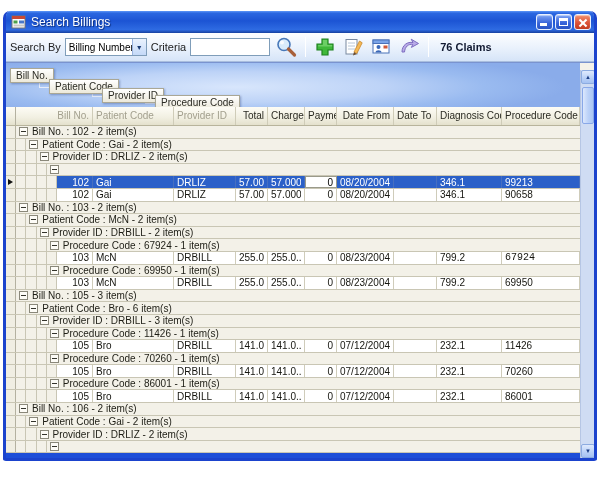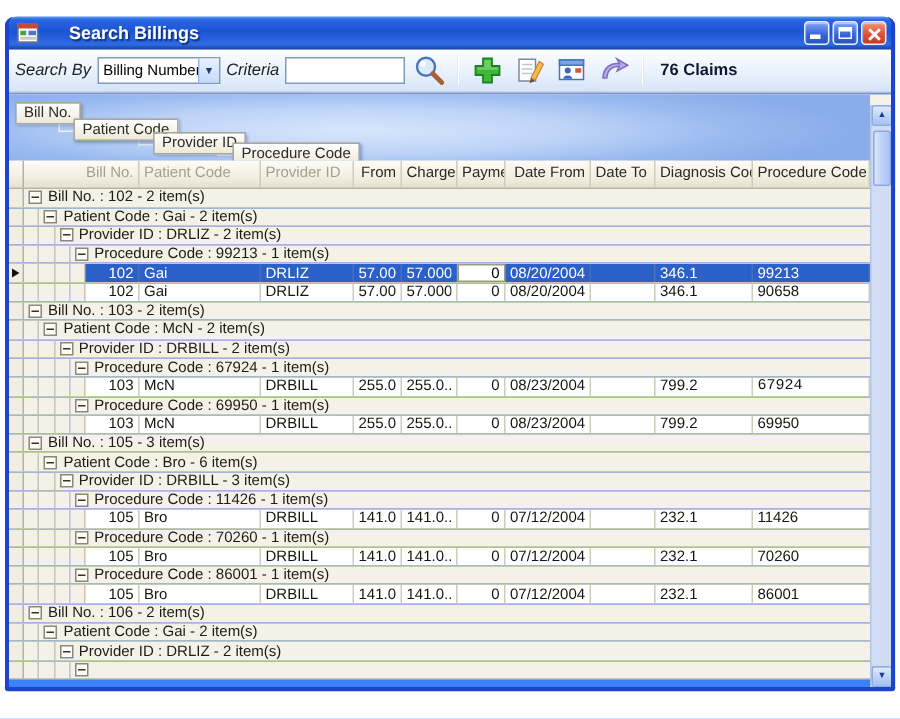--- a/index.html
+++ b/index.html
@@ -9,40 +9,40 @@
   
   .window { position: absolute; left: 3px; top: 11px; width: 594px; height: 450px;
             border: 3px solid #1b43cd; border-top: none; border-radius: 7px 7px 3px 3px;
             display: flex; flex-direction: column; background: #eef2fb; }
 
   
   .titlebar { height: 22px; flex: 0 0 22px; border-radius: 5px 5px 0 0;
     background: linear-gradient(180deg,#5e97f7 0%,#2a66e0 10%,#1c54d4 45%,#2e6be2 85%,#16409f 100%);
     display: flex; align-items: center; padding: 0 3px 0 5px; position: relative; }
   .title-icon { width: 16px; height: 16px; margin-right: 4px; flex: 0 0 16px; }
-  .title-text { color: #fff; font-weight: bold; font-size: 12px;
-                text-shadow: 1px 1px 1px #0b2c7a; flex: 1; white-space: nowrap; margin-left: 15px; }
+  .title-text { color: #fff; font-weight: normal; font-size: 12px;
+                text-shadow: 1px 1px 1px #0b2c7a; flex: 1; white-space: nowrap; }
   .win-buttons { display: flex; gap: 2px; }
   .winbtn { width: 17px; height: 16px; border-radius: 3px; border: 1px solid #e8f0ff;
             position: relative; box-shadow: inset 0 1px 1px rgba(255,255,255,.5); }
   .winbtn.min, .winbtn.max { background: linear-gradient(180deg,#7da3f5,#3562d8 60%,#2a55c4); }
   .winbtn.close { background: linear-gradient(180deg,#f2926f,#dd5339 55%,#c23a1e); }
   .winbtn.min i { position: absolute; left: 3px; bottom: 3px; width: 7px; height: 3px; background: #fff; }
   .winbtn.max i { position: absolute; left: 3px; top: 3px; width: 9px; height: 8px;
                   border: 1px solid #fff; border-top: 3px solid #fff; }
   .winbtn.close i::before, .winbtn.close i::after { content: ""; position: absolute; left: 7px; top: 3px;
                   width: 2px; height: 10px; background: #fff; }
   .winbtn.close i::before { transform: rotate(45deg); }
   .winbtn.close i::after  { transform: rotate(-45deg); }
 
   
   .toolbar { height: 29px; flex: 0 0 29px; display: flex; align-items: center;
     background: linear-gradient(180deg,#fdfeff 0%,#e9f1fc 55%,#d6e4f8 100%);
     border-bottom: 1px solid #a9bede; padding: 0 4px; gap: 4px; }
-  .tb-label { font-size: 11px; color: #222; white-space: nowrap; font-style: italic; }
+  .tb-label { font-size: 11px; color: #222; white-space: nowrap; }
   .combo { width: 82px; height: 18px; background: #fff; border: 1px solid #7f9db9;
            display: flex; align-items: center; font-size: 10px; }
   .combo .combo-val { flex: 1; padding-left: 3px; white-space: nowrap; overflow: hidden; }
   .combo .combo-arrow { width: 14px; height: 100%; border-left: 1px solid #9ab4e0;
            background: linear-gradient(180deg,#eaf2fd,#c4d9f8); display: flex;
            align-items: center; justify-content: center; font-size: 7px; color: #1c3c74; }
   .criteria { width: 80px; height: 18px; border: 1px solid #7f9db9; font-size: 10px;
               padding: 0 3px; outline: none; }
   .tb-sep { width: 1px; height: 20px; background: #9fb6d8; border-right: 1px solid #fff; margin: 0 3px; }
   .tb-icon { width: 24px; height: 24px; display: flex; align-items: center; justify-content: center; }
@@ -65,21 +65,21 @@
   
   .header-row { height: 19px; flex: 0 0 19px; display: flex;
     background: linear-gradient(180deg,#fdfcf5 0%,#f1efe1 60%,#e4e1cd 100%);
     border-bottom: 1px solid #b8b49c; overflow: hidden; }
   .hcell { height: 100%; font-size: 10px; color: #2a2a22; padding: 3px 3px 0 3px;
            border-right: 1px solid #cfccb8; white-space: nowrap; overflow: hidden; }
   .hcell.hgrouped { color: #a3a08e; }
   .hcell.hind { border-right-color: #b4b1a0; }
 
   
-  .rows { flex: 1; overflow: hidden; background: #3b82f6; }
+  .rows { flex: 1; overflow: hidden; background: #1d4ed8; }
   .row { display: flex; height: 12.6px; border-bottom: 1px solid #c9c6b4; overflow: hidden; }
   .ind { flex: 0 0 10px; background: #f0eee3; border-right: 1px solid #b4b1a0;
          display: flex; align-items: center; justify-content: center; }
   .cur-arrow { width: 0; height: 0; border-left: 5px solid #111; border-top: 3.5px solid transparent;
                border-bottom: 3.5px solid transparent; }
   .strip { flex: 0 0 10.25px; background: #f3f1e8; border-right: 1px solid #c9c6b4; }
   .gcontent { flex: 1; background: #f3f1e8; display: flex; align-items: center;
               font-size: 10px; color: #1d1d15; white-space: nowrap; overflow: hidden; }
   .exp { width: 9px; height: 9px; flex: 0 0 9px; margin: 0 4px 0 3px; background: #fdfcf7;
          border: 1px solid #8a887a; position: relative; }
@@ -188,21 +188,21 @@
         <div class="gbox" style="left:4px; top:5px;">Bill No.</div>
         <div class="gbox" style="left:43px; top:16px;">Patient Code</div>
         <div class="gbox" style="left:96px; top:25px;">Provider ID</div>
         <div class="gbox" style="left:149px; top:32px;">Procedure Code</div>
       </div>
       <div class="header-row">
           <div class="hcell hind" style="width: 10px;"></div>
           <div class="hcell hgrouped" style="width: 77px; text-align: right;">Bill No.</div>
           <div class="hcell hgrouped" style="width: 81px; text-align: left;">Patient Code</div>
           <div class="hcell hgrouped" style="width: 62px; text-align: left;">Provider ID</div>
-          <div class="hcell" style="width: 32px; text-align: right;">From</div>
+          <div class="hcell" style="width: 32px; text-align: right;">Total</div>
           <div class="hcell" style="width: 37px; text-align: right;">Charges</div>
           <div class="hcell" style="width: 32px; text-align: left;">Payme...</div>
           <div class="hcell" style="width: 57px; text-align: right;">Date From</div>
           <div class="hcell" style="width: 43px; text-align: left;">Date To</div>
           <div class="hcell" style="width: 65px; text-align: left;">Diagnosis Code</div>
           <div class="hcell" style="width: 78px; text-align: left;">Procedure Code</div>
         </div>
       <div class="rows">
           <div class="row group">
             <div class="ind"></div>
@@ -228,21 +228,20 @@
               <span>Provider ID : DRLIZ - 2 item(s)</span>
             </div>
           </div>
           <div class="row group">
             <div class="ind"></div>
             <div class="strip"></div>
             <div class="strip"></div>
             <div class="strip"></div>
             <div class="gcontent">
               <span class="exp"></span>
-              <span>Procedure Code : 99213 - 1 item(s)</span>
             </div>
           </div>
           <div class="row data selected">
             <div class="ind">
               <span class="cur-arrow"></span>
             </div>
             <div class="strip"></div>
             <div class="strip"></div>
             <div class="strip"></div>
             <div class="strip"></div>

